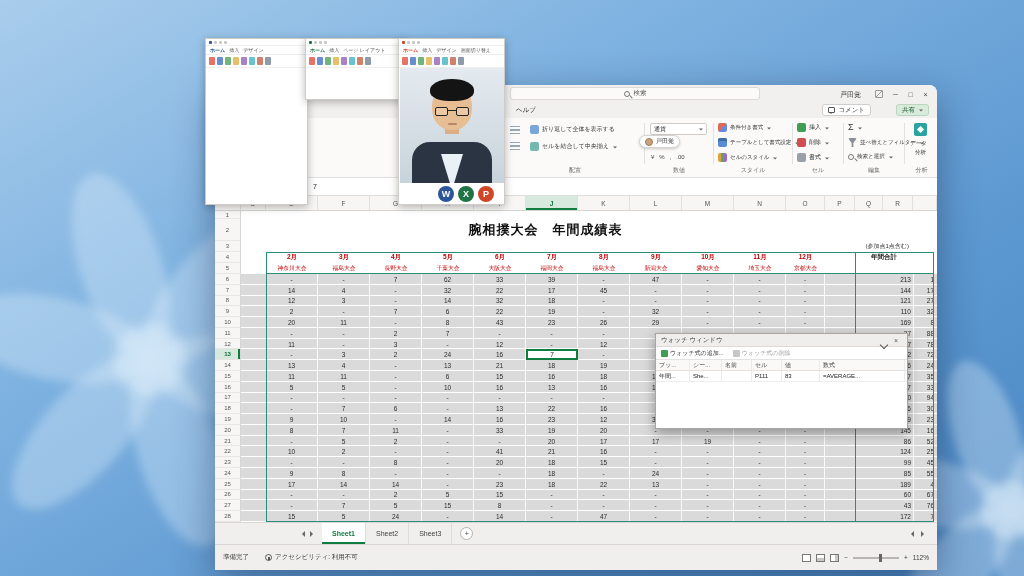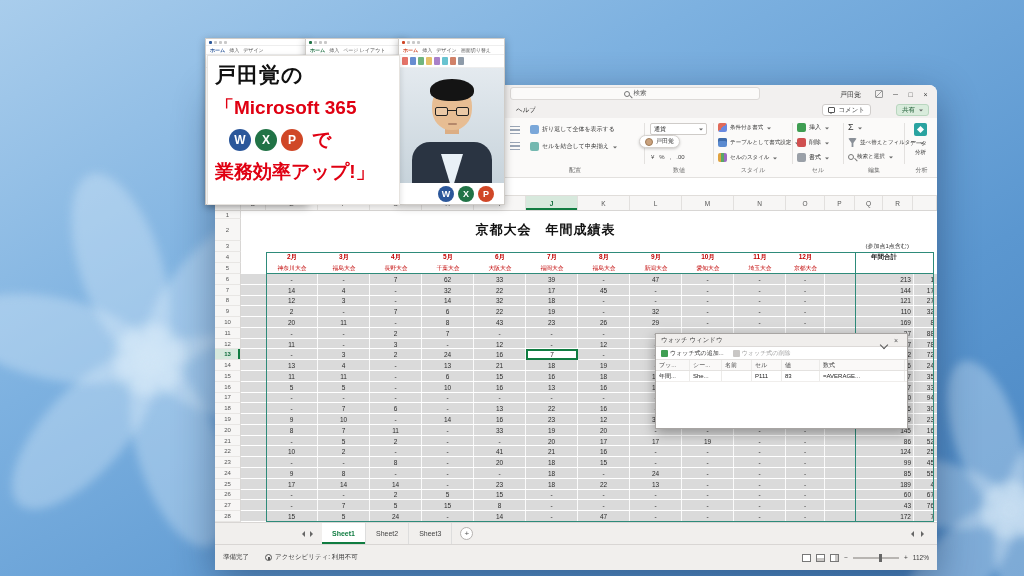--- a/index.html
+++ b/index.html
@@ -358,21 +358,21 @@
         <div class="colh" style="left: 519px; width: 52px;">N</div>
         <div class="colh" style="left: 571px; width: 39px;">O</div>
         <div class="colh" style="left: 610px; width: 30px;">P</div>
         <div class="colh" style="left: 640px; width: 28px;">Q</div>
         <div class="colh" style="left: 668px; width: 30px;">R</div>
         <div class="colh" style="left: 698px; width: 24px;"></div>
       </div>
     <div class="xl-gridwrap">
         <div class="rowh" style="top: 0px; height: 8px;">1</div>
         <div class="rowh" style="top: 8px; height: 22px;">2</div>
-        <div class="cell title-cell" style="position: absolute; left: 51px; top: 8px; width: 559px; height: 22px;">京都大会　年間成績表</div>
+        <div class="cell title-cell" style="position: absolute; left: 51px; top: 8px; width: 559px; height: 22px;">腕相撲大会　年間成績表</div>
         <div class="rowh" style="top: 30px; height: 11px;">3</div>
         <div class="cell note-cell" style="position: absolute; left: 467px; top: 30px; width: 231px; height: 11px;">(参加点1点含む)</div>
         <div class="rowh" style="top: 41px; height: 11px;">4</div>
         <div class="cell month-cell" style="position: absolute; left: 51px; top: 41px; width: 52px; height: 11px;">2月</div>
         <div class="cell month-cell" style="position: absolute; left: 103px; top: 41px; width: 52px; height: 11px;">3月</div>
         <div class="cell month-cell" style="position: absolute; left: 155px; top: 41px; width: 52px; height: 11px;">4月</div>
         <div class="cell month-cell" style="position: absolute; left: 207px; top: 41px; width: 52px; height: 11px;">5月</div>
         <div class="cell month-cell" style="position: absolute; left: 259px; top: 41px; width: 52px; height: 11px;">6月</div>
         <div class="cell month-cell" style="position: absolute; left: 311px; top: 41px; width: 52px; height: 11px;">7月</div>
         <div class="cell month-cell" style="position: absolute; left: 363px; top: 41px; width: 52px; height: 11px;">8月</div>
@@ -897,24 +897,15 @@
         <div class="pp-gl" style="left:56px;top:39px"></div>
         <div class="pp-bridge"></div>
         <div class="pp-mouth"></div>
       </div>
       <div class="badgestrip">
           <span class="cbadge small" style="background: rgb(43, 87, 154);">W</span>
           <span class="cbadge small" style="background: rgb(33, 115, 70);">X</span>
           <span class="cbadge small" style="background: rgb(208, 71, 39);">P</span>
         </div>
     </div>
-    <div class="card">
-      <div class="c1">戸田覚の</div>
-      <div class="c2">「Microsoft 365</div>
-      <div class="c3">
-        <span id="card-badges"><span class="cbadge" style="background: rgb(43, 87, 154); margin-right: 4px;">W</span><span class="cbadge" style="background: rgb(33, 115, 70); margin-right: 4px;">X</span><span class="cbadge" style="background: rgb(208, 71, 39); margin-right: 4px;">P</span></span>
-        <span class="c3txt">で</span>
-      </div>
-      <div class="c4">業務効率アップ!」</div>
-    </div>
   </div>
 
 </div>
 
 </body></html>

